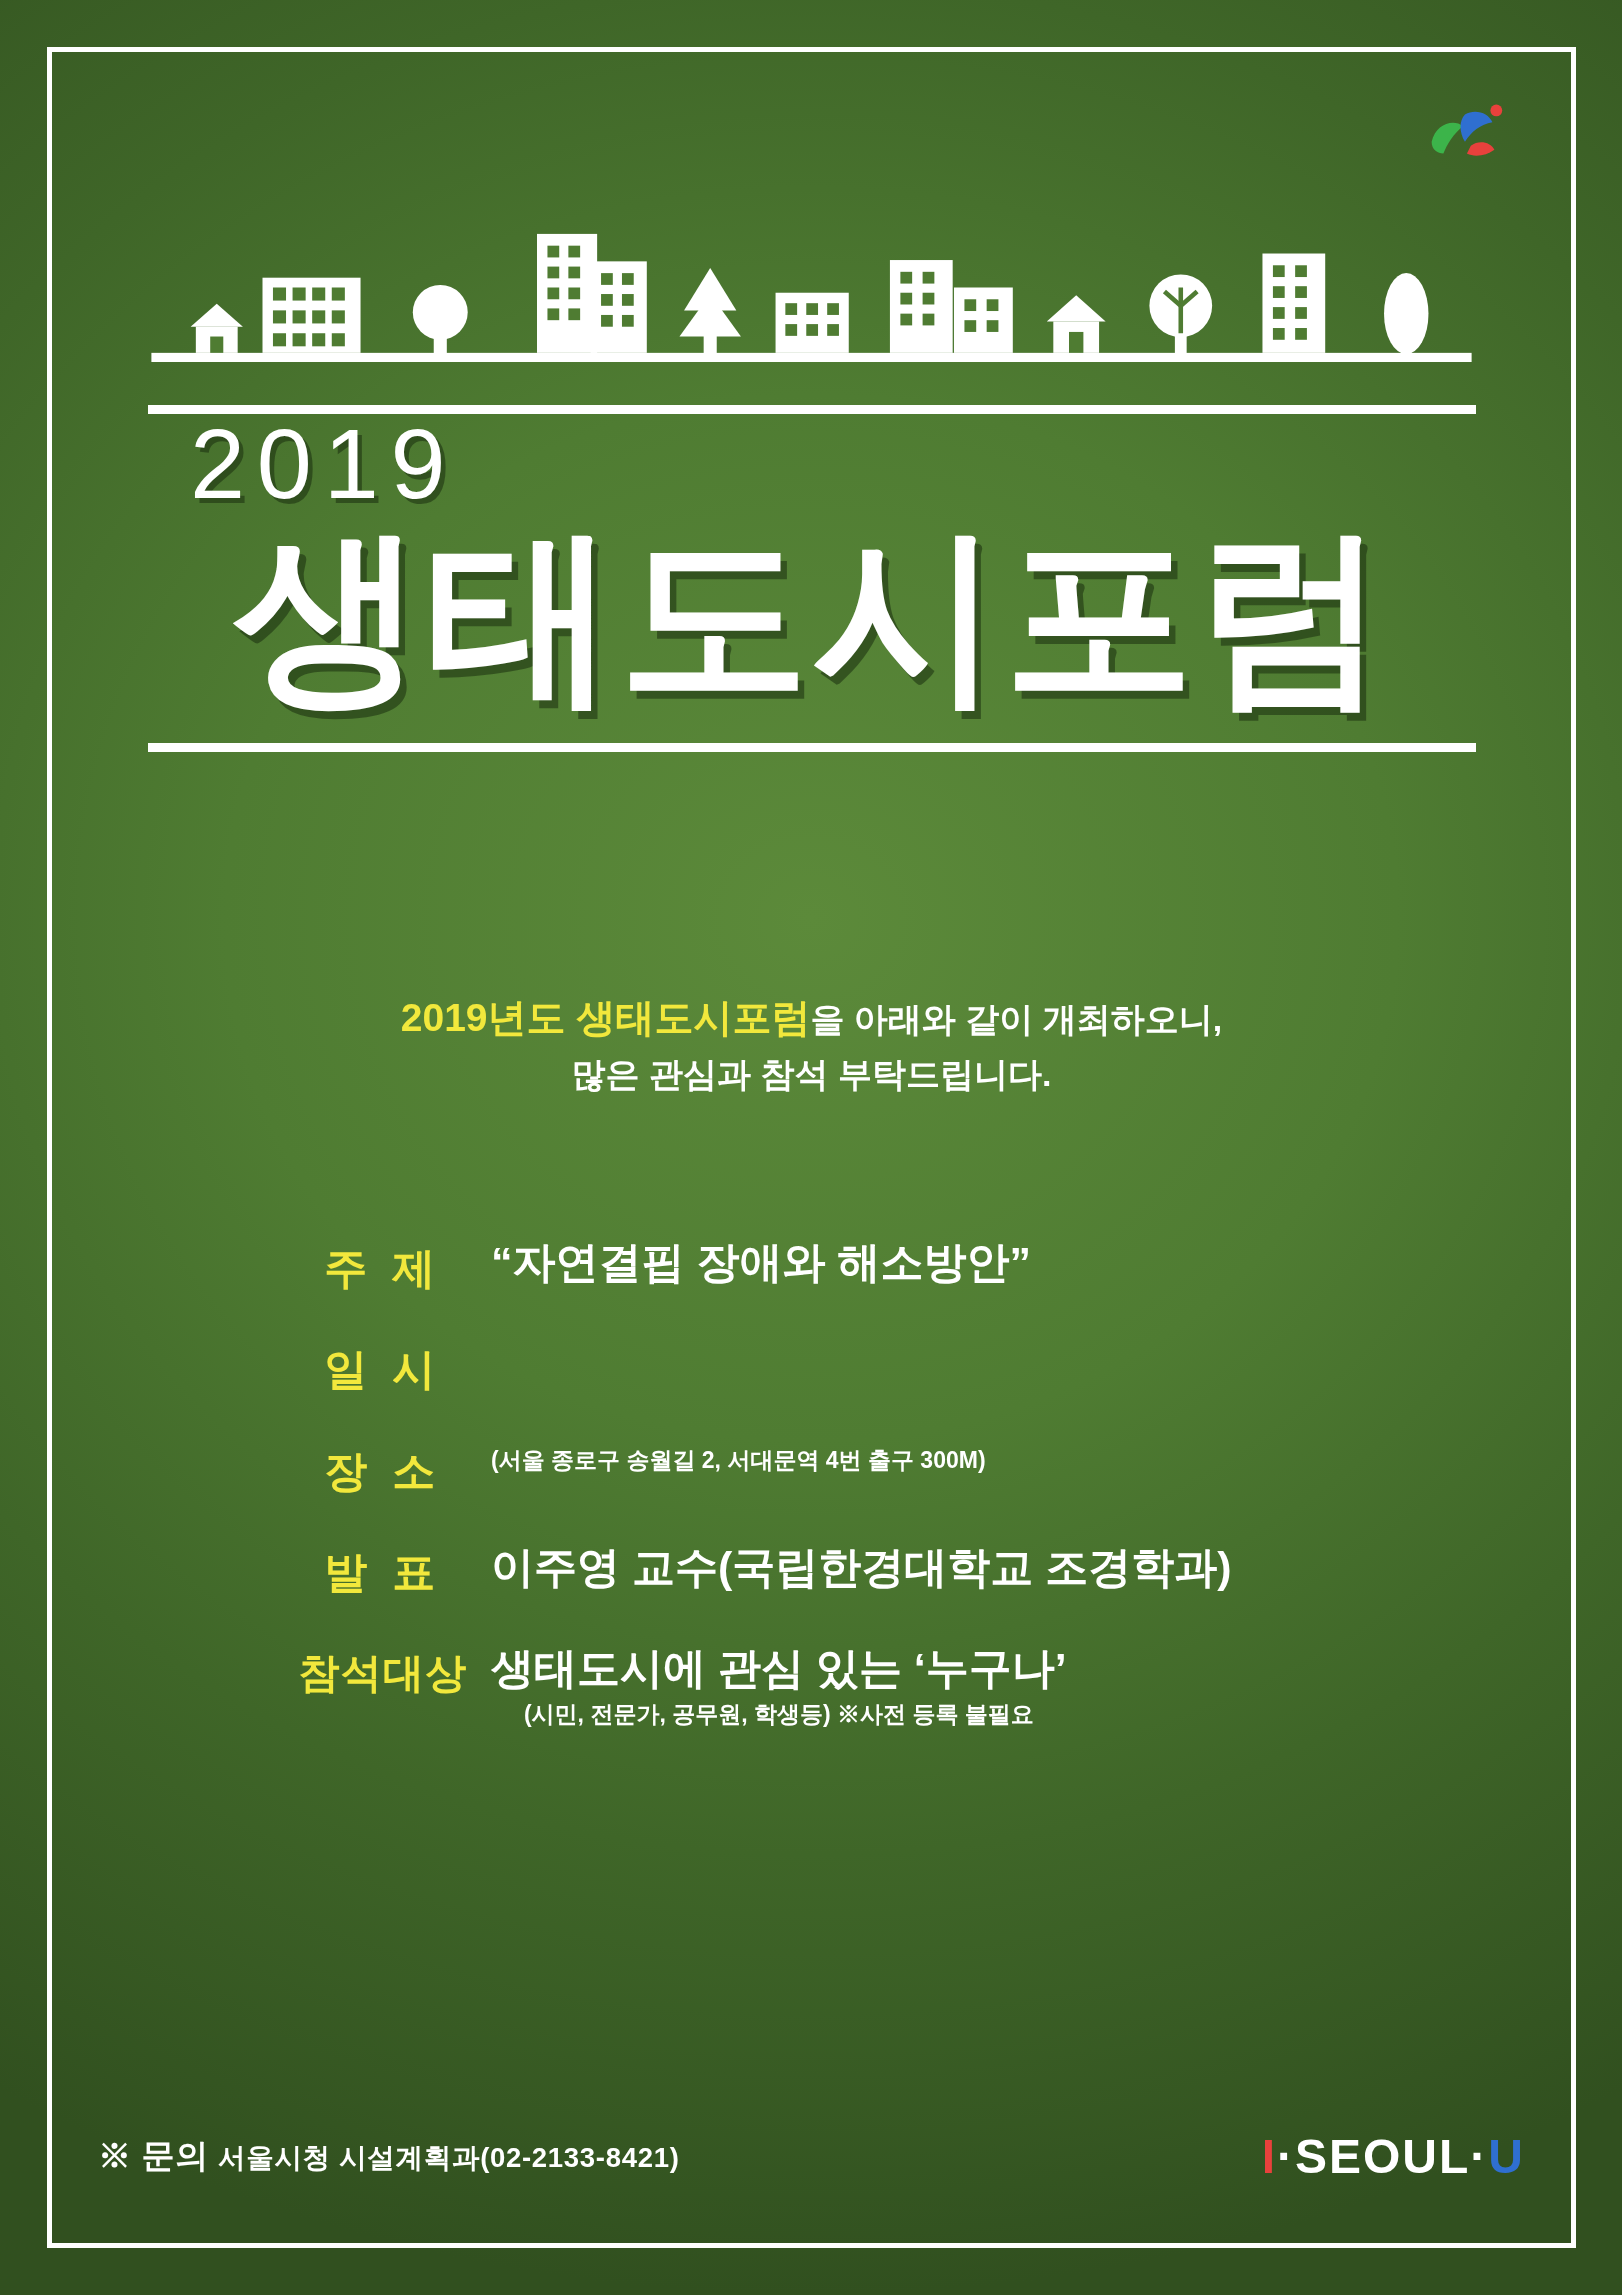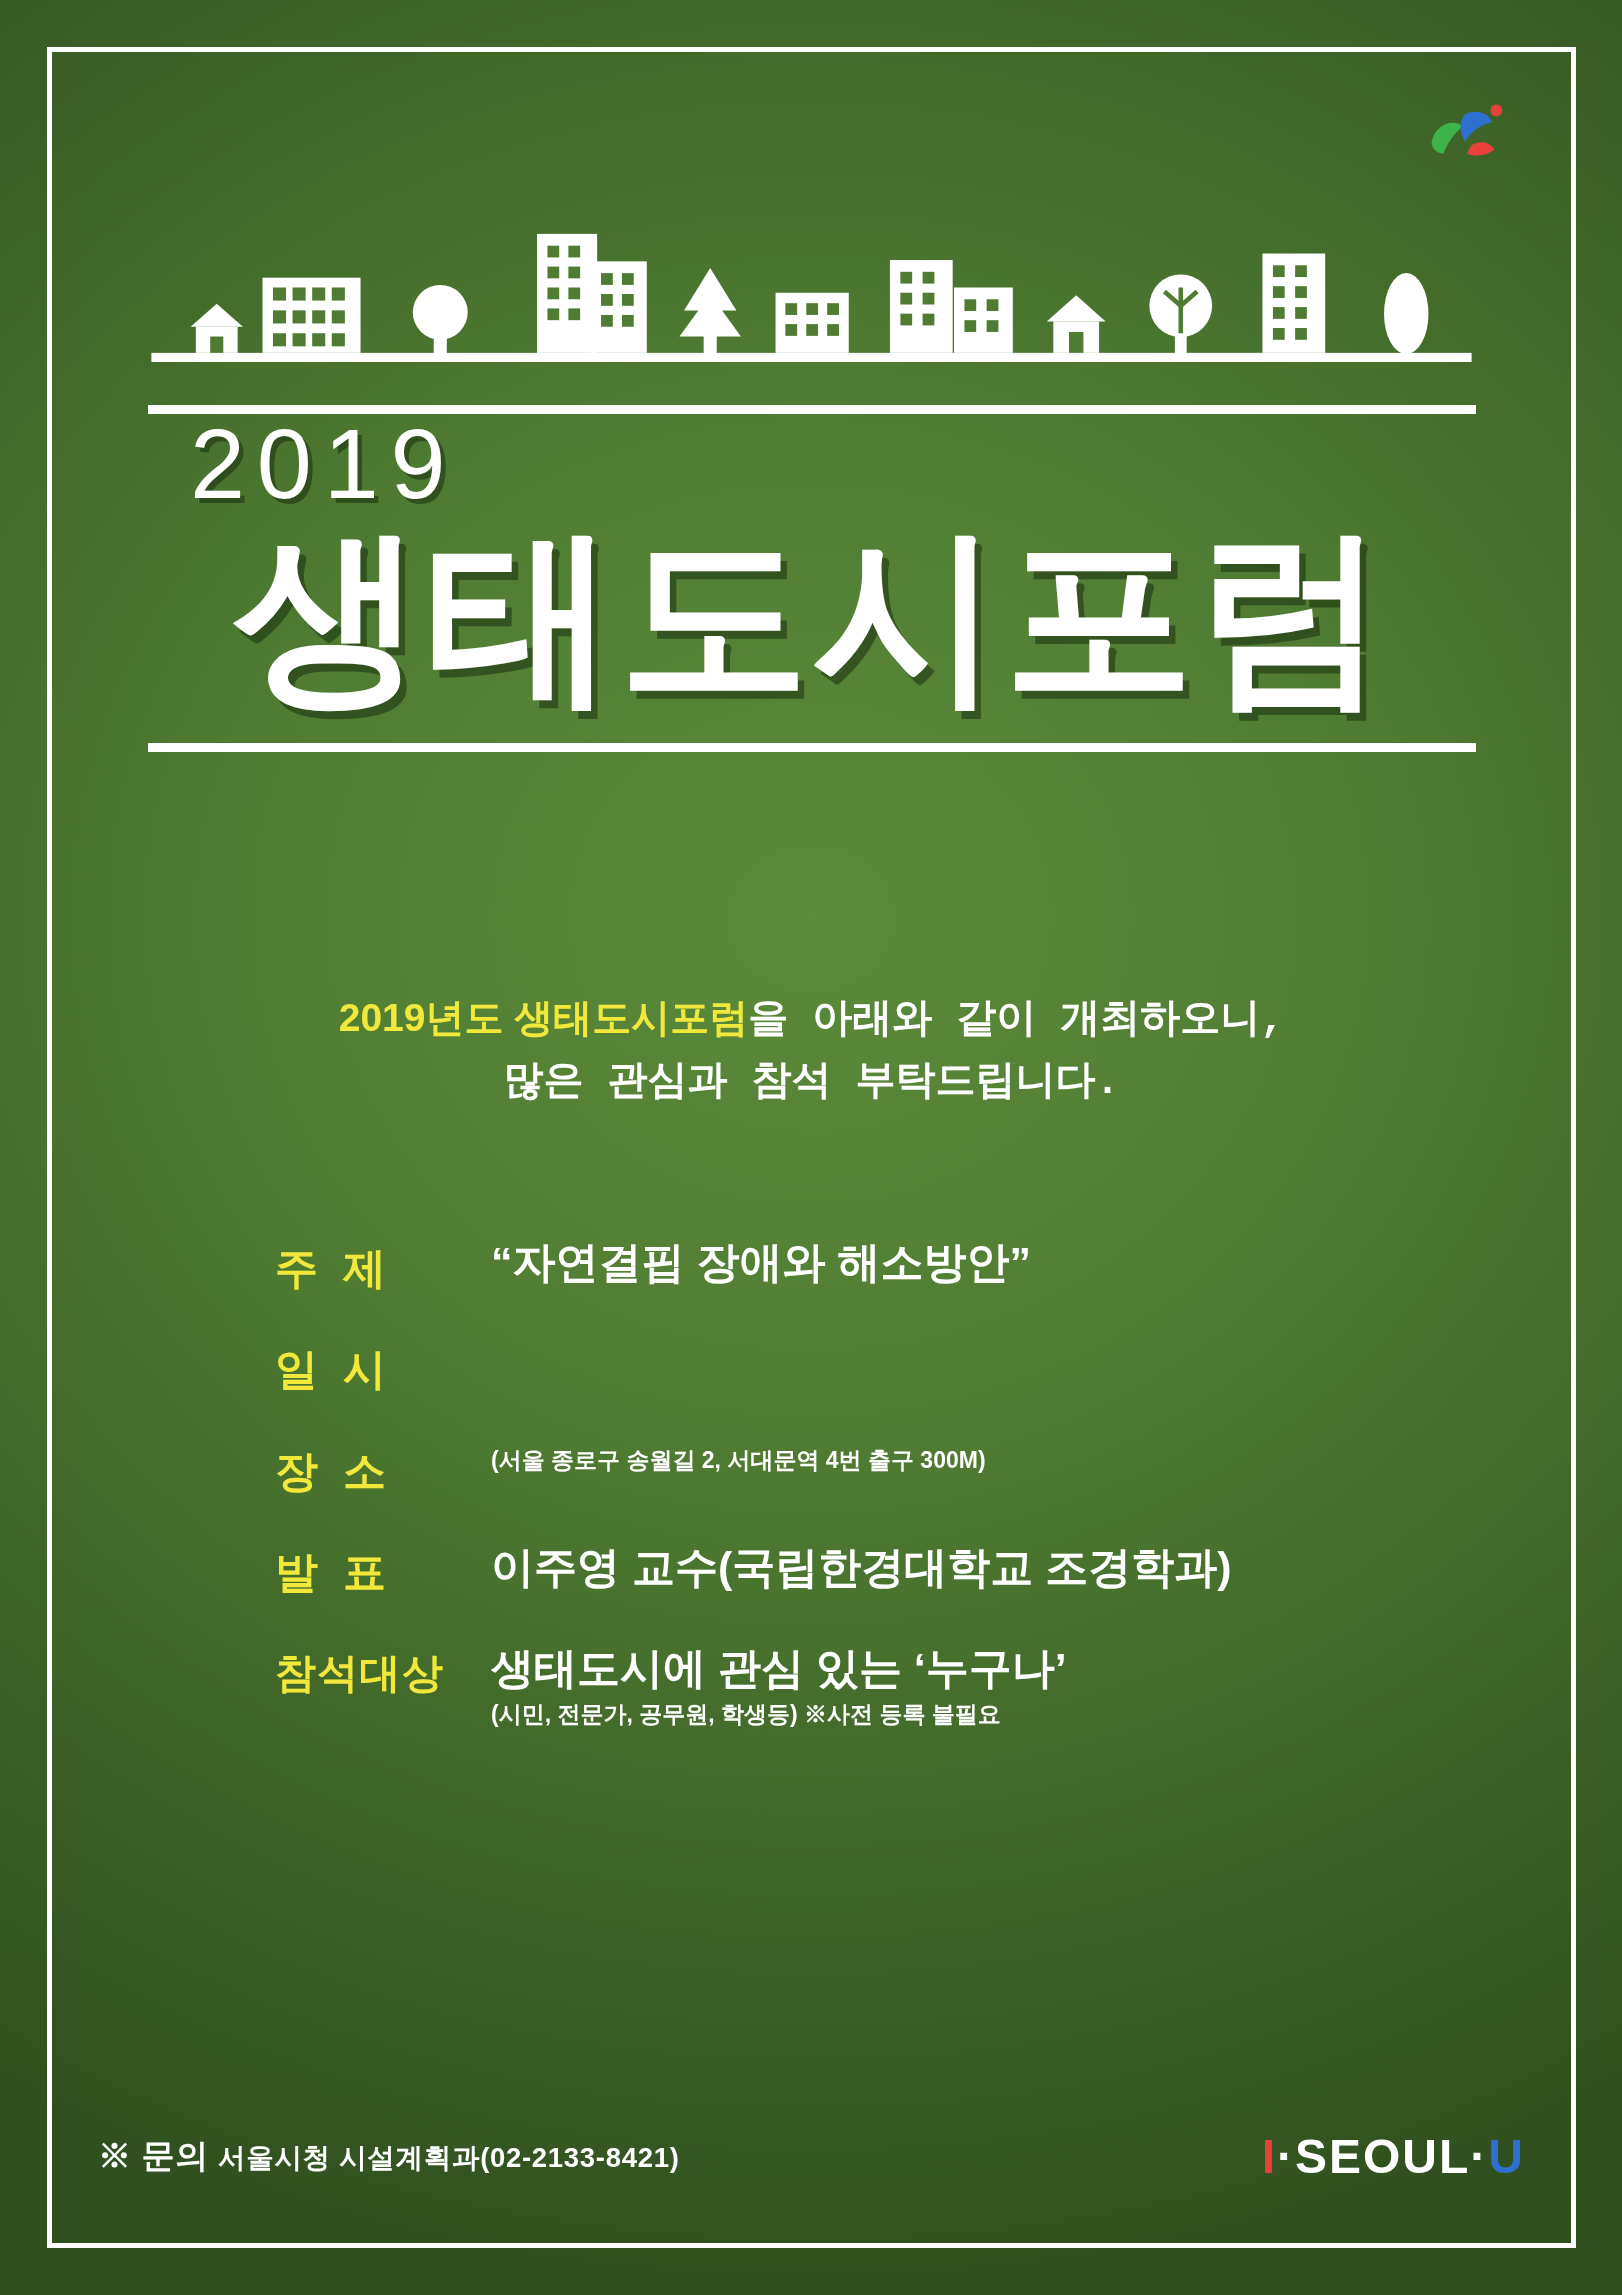--- a/index.html
+++ b/index.html
@@ -88,28 +88,29 @@
     position: absolute;
     top: 988px;
     width: 100%;
     text-align: center;
     line-height: 1.55;
   }
   .intro .l { display: block; }
   .intro .hl { color: #f2e83c; font-weight: bold; }
   .intro .wt { color: #ffffff; font-weight: bold; }
   .intro .big { font-size: 39px; }
-  .intro .mid { font-size: 40px; font-family: Liberation Mono, monospace; }
+  .intro .mid { font-size: 34px; }
 
   
   .info {
     position: absolute;
     top: 1237px;
     left: 275px;
     width: 1112px;
+    text-align: center;
   }
   .row {
     display: flex;
     align-items: flex-start;
     margin-bottom: 41px;
   }
   .label {
     width: 216px;
     flex: 0 0 216px;
     color: #f2e83c;

